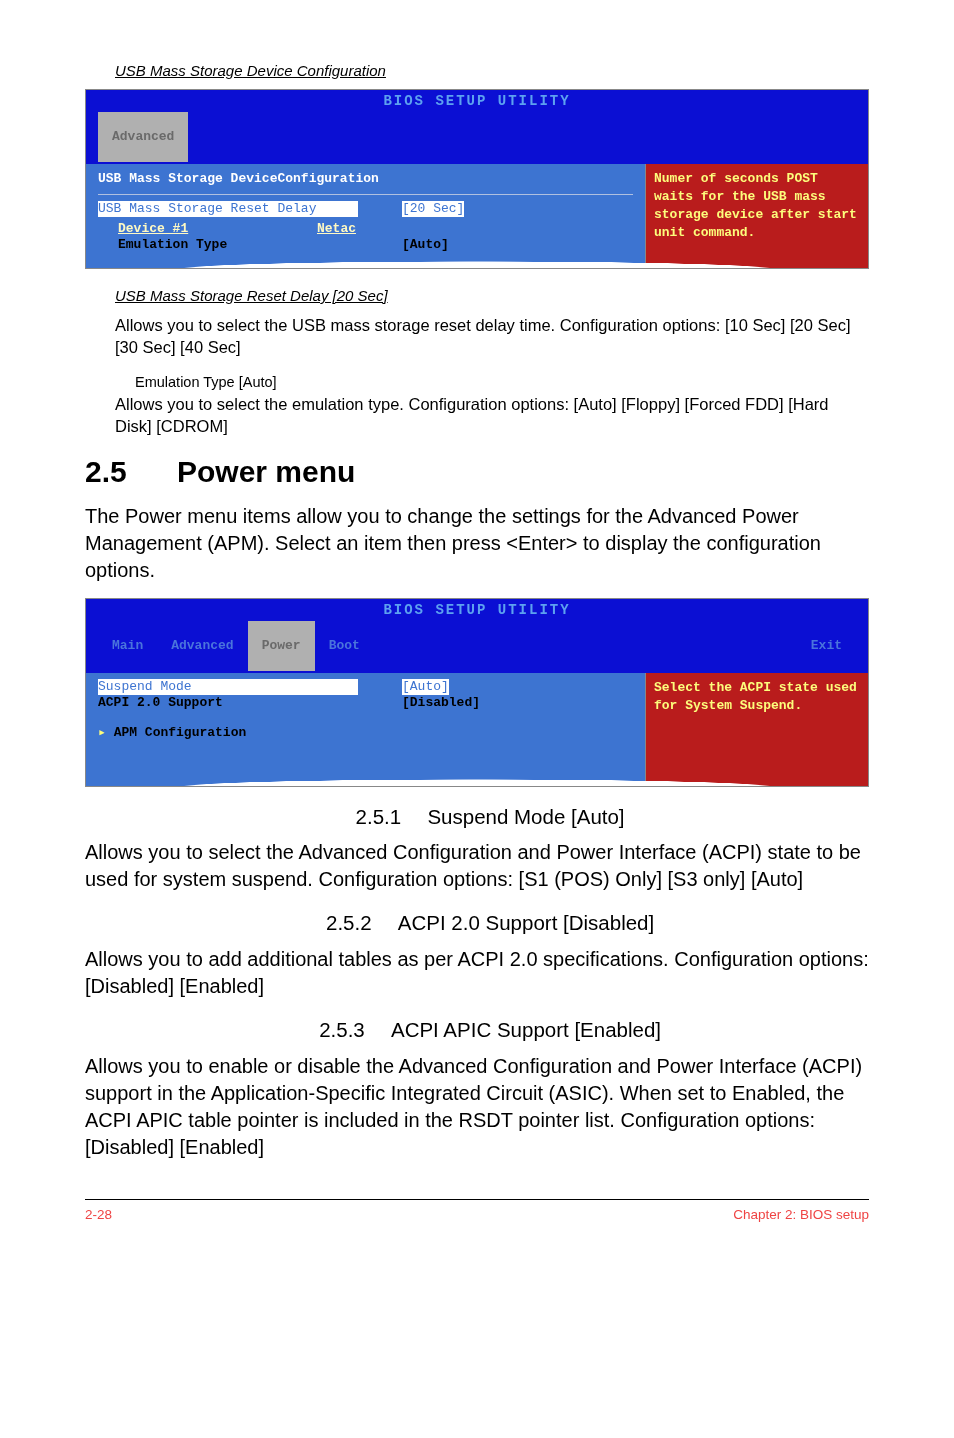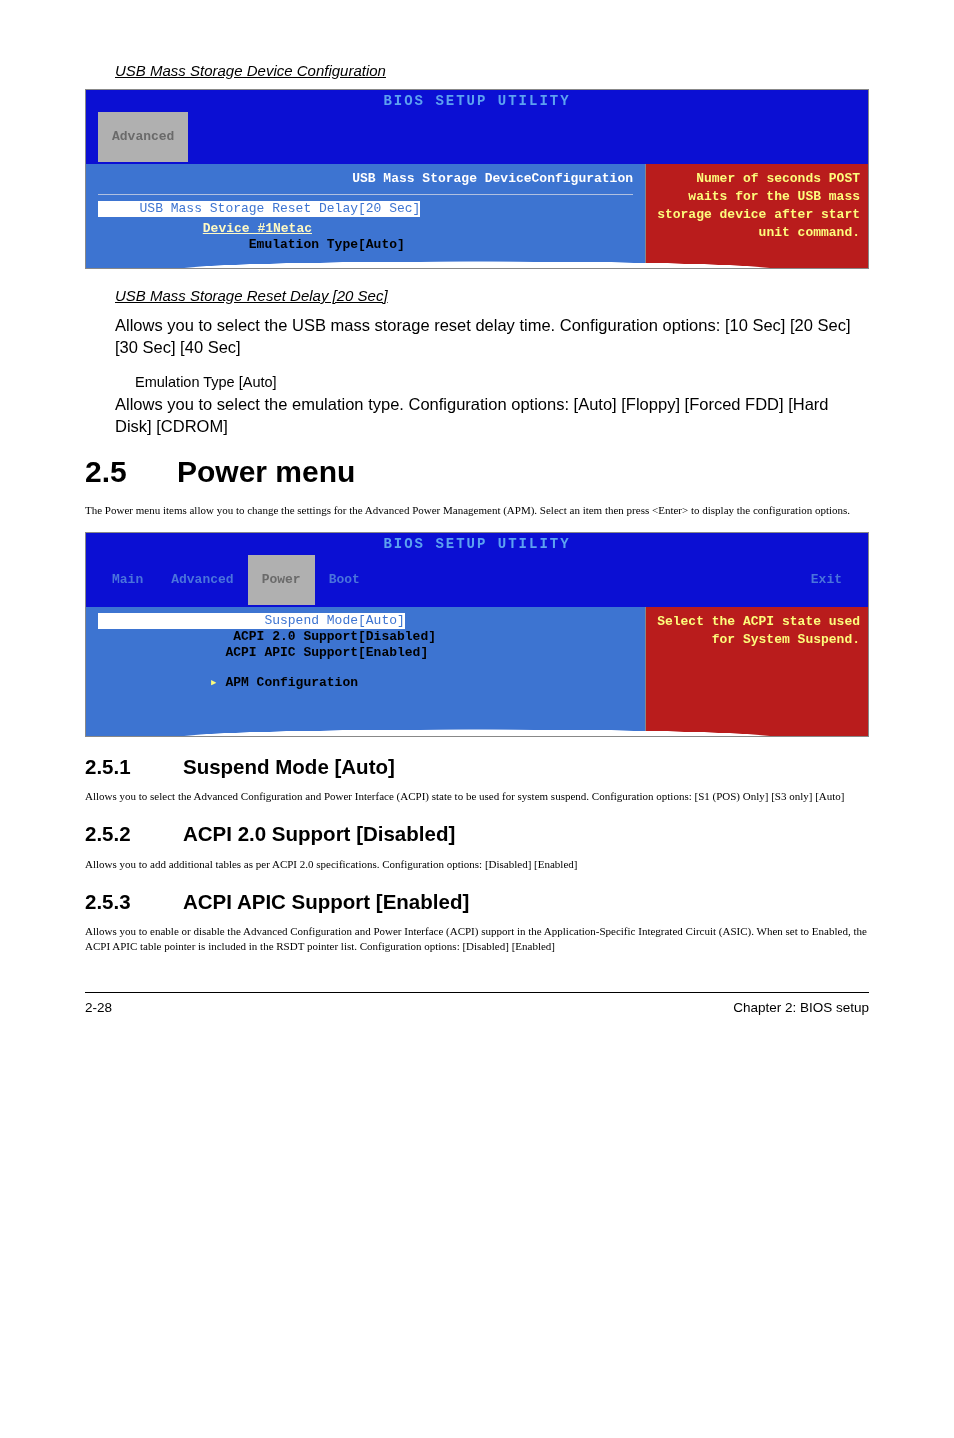--- a/index.html
+++ b/index.html
@@ -50,21 +50,20 @@
     color: #4a74dc;
     padding: 16px 14px;
   }
   .bios-tab.active {
     background: #b0b0b0;
     color: #6a6a6a;
   }
   .bios-content {
     display: flex;
     background: #3d74d1;
-    text-align: right;
   }
   .bios-left {
     flex: 1;
     padding: 6px 12px 14px 12px;
     color: #fff;
   }
   .bios-right {
     width: 223px;
     border-left: 1px solid #888;
     padding: 6px 8px 14px 8px;
@@ -77,20 +76,21 @@
     font-weight: bold;
     margin-bottom: 6px;
   }
   .bios-left .divider {
     border-top: 1px solid #b0c0e0;
     margin: 4px 0 6px 0;
   }
   .bios-left .row {
     display: flex;
     line-height: 1.25;
+    gap: 44px;
   }
   .bios-left .row .lbl {
     flex: 0 0 260px;
     white-space: pre;
   }
   .bios-left .row .val {
     white-space: pre;
   }
   .bios-left .row.grey { color: #fef9c3; font-weight: bold; text-decoration: underline;}
   .bios-left .row.white { color: #000000; font-weight: bold;}
@@ -115,42 +115,42 @@
   h1.section-title {
     font-size: 30px;
     font-weight: bold;
     margin: 6px 0 10px 0;
   }
   h1.section-title .num {
     display: inline-block;
     width: 92px;
   }
   .body-text {
-    font-size: 11px;
+    font-size: 20px;
     line-height: 1.35;
     margin-bottom: 14px;
-    font-family: Liberation Serif, serif;
   }
   h2.sub-title {
     font-size: 20.5px;
-    font-weight: bold;
+    font-weight: normal;
     margin: 16px 0 8px 0;
+    text-align: center;
   }
   h2.sub-title .num {
     display: inline-block;
     width: 98px;
   }
   .footer {
     display: flex;
     justify-content: space-between;
     border-top: 1px solid #000;
     margin-top: 38px;
     padding-top: 6px;
     font-size: 13.5px;
-    color: #000000;
+    color: #ef4444;
   }
   .curved-bottom {
     position: relative;
   }
   .curved-bottom::after {
     content: "";
     display: block;
     position: absolute;
     left: 0;
     right: 0;
@@ -215,24 +215,20 @@
   <div class="bios-content">
     <div class="bios-left">
       <div class="row selected">
         <span class="lbl">Suspend Mode</span>
         <span class="val">[Auto]</span>
       </div>
       <div class="row white">
         <span class="lbl">ACPI 2.0 Support</span>
         <span class="val">[Disabled]</span>
       </div>
-      <div class="row white">
-        <span class="lbl">ACPI APIC Support</span>
-        <span class="val">[Enabled]</span>
-      </div>
       <div style="height:14px"></div>
       <div class="row white">
         <span class="lbl sub-arrow">APM Configuration</span>
       </div>
       <div style="height:30px"></div>
     </div>
     <div class="bios-right">Select the ACPI state used for System Suspend.</div>
   </div>
 </div>
 

